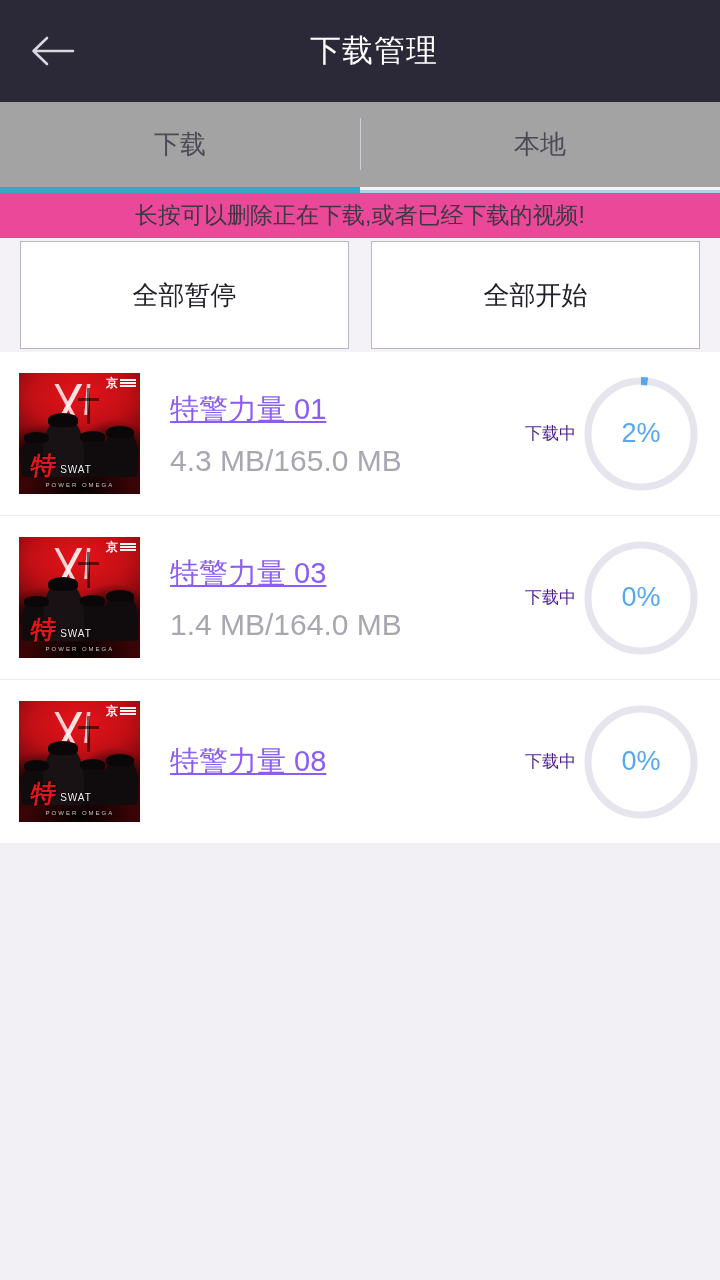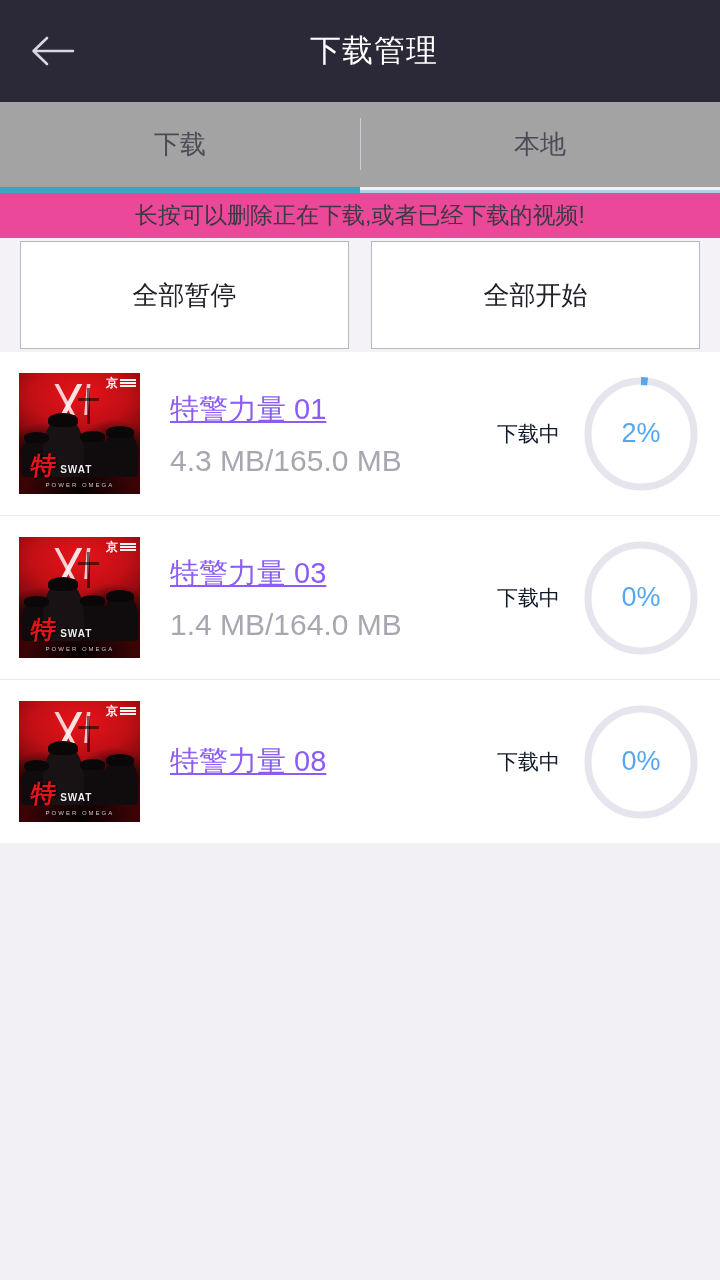--- a/index.html
+++ b/index.html
@@ -175,21 +175,21 @@
     font-size:25px; line-height:1;
     color:#e4141b;
     font-weight:bold;
     text-shadow:0 0 2px #000, 1px 1px 0 #000;
     transform:skewX(-9deg);
     letter-spacing:-1px;
   }
   .thumb .title-en{
     position:absolute; left:34%; bottom:16%;
     font-size:10px; letter-spacing:1px;
-    color:#f0f0f0; font-weight:bold;
+    color:#f0f0f0; font-weight:normal;
     text-shadow:0 0 2px #000;
   }
   .thumb .sub-en{
     position:absolute; left:22%; bottom:5%;
     font-size:6px; letter-spacing:2px;
     color:#c9c5c6;
   }
   .thumb .logo{
     position:absolute; right:4px; top:4px;
     display:flex; align-items:center; gap:2px;
@@ -219,23 +219,23 @@
     white-space:nowrap;
     text-decoration:underline;
   }
   .item-size{
     font-size:30px;
     color:#a8a6b0;
     white-space:nowrap;
   }
 
   .status{
-    font-size:21px;
-    color:#0f172a;
-    margin-right:20px;
+    font-size:17px;
+    color:#4c1d95;
+    margin-right:4px;
     white-space:nowrap;
     flex:none;
   }
 
   .ring-wrap{
     width:122px; height:122px;
     position:relative;
     flex:none;
   }
   .ring-wrap svg{ display:block; }

